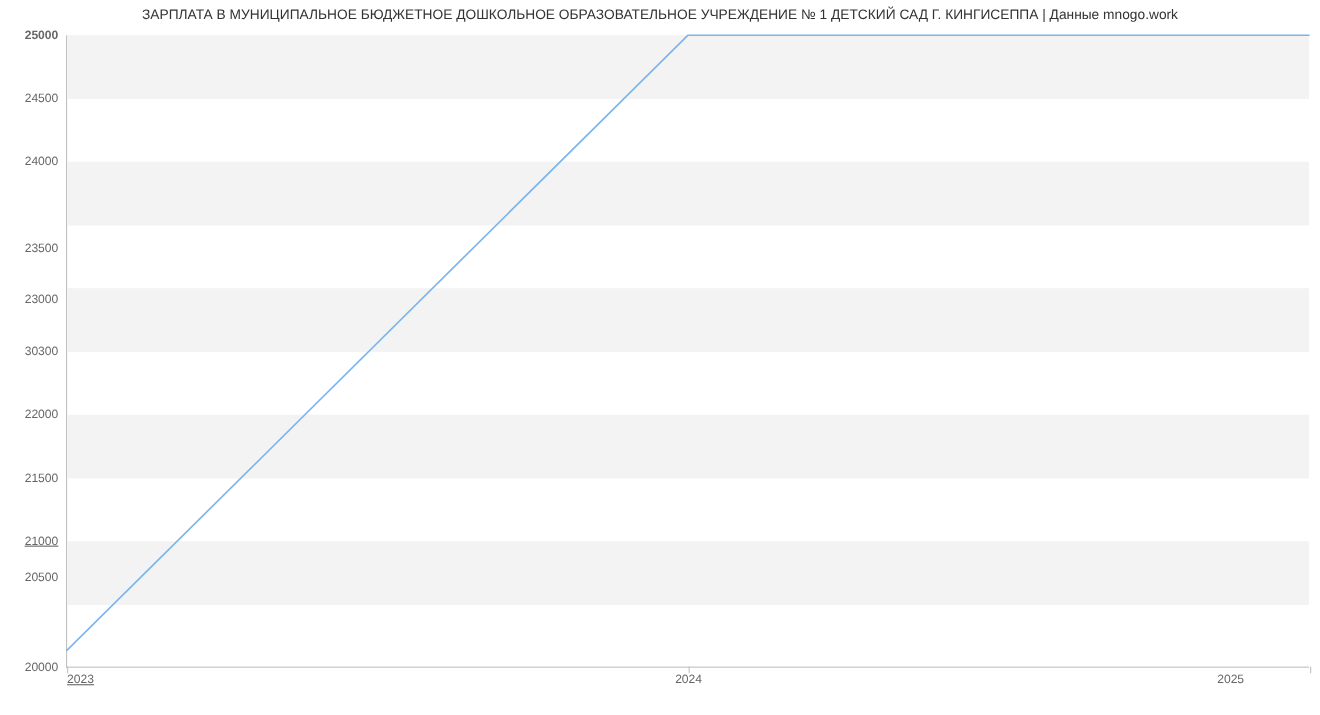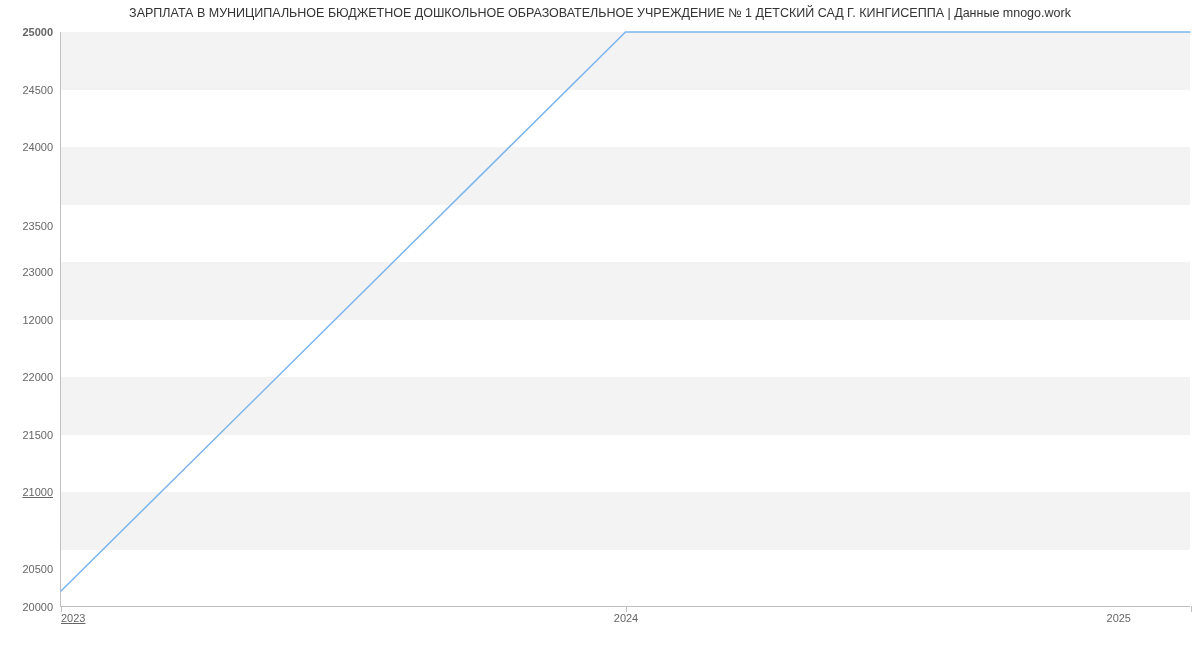--- a/index.html
+++ b/index.html
@@ -103,25 +103,25 @@
 
       <div class="grid-band" style="top: 460px; height: 57.5px;"></div>
         <div class="grid-band" style="top: 345px; height: 57.5px;"></div>
         <div class="grid-band" style="top: 230px; height: 57.5px;"></div>
         <div class="grid-band" style="top: 115px; height: 57.5px;"></div>
         <div class="grid-band" style="top: 0px; height: 57.5px;"></div>
         <svg class="line-layer" id="line-layer" preserveAspectRatio="none" viewBox="0 0 1130 575">
           <path d="M0.00 560.05 L565.00 0.00 L1130.00 0.00" class="series-path" style="stroke: rgb(124, 181, 236);"></path>
         </svg>
     <div class="y-tick-label" style="top: 575px;">20000</div>
-        <div class="y-tick-label" style="top: 537px;">20500</div>
+        <div class="y-tick-label" style="top: 493px;">20500</div>
         <div class="y-tick-label" style="top: 460px; text-decoration: underline;">21000</div>
         <div class="y-tick-label" style="top: 402.5px;">21500</div>
         <div class="y-tick-label" style="top: 345px;">22000</div>
-        <div class="y-tick-label" style="top: 287.5px;">12000</div>
+        <div class="y-tick-label" style="top: 287.5px;">30300</div>
         <div class="y-tick-label" style="top: 240px;">23000</div>
         <div class="y-tick-label" style="top: 172.5px; margin-top: 21px;">23500</div>
         <div class="y-tick-label" style="top: 115px;">24000</div>
         <div class="y-tick-label" style="top: 57.5px;">24500</div>
         <div class="y-tick-label" style="top: 0px; font-weight: bold;">25000</div>
         <div class="x-tick-label first-x-label-adjust" style="left: 0px; text-decoration: underline;">2023</div>
         <div class="x-tick-mark" style="left: 0px;"></div>
         <div class="x-tick-label" style="left: 565px;">2024</div>
         <div class="x-tick-mark" style="left: 565px;"></div>
         <div class="x-tick-label last-x-label-adjust" style="left: 1070px;">2025</div>

